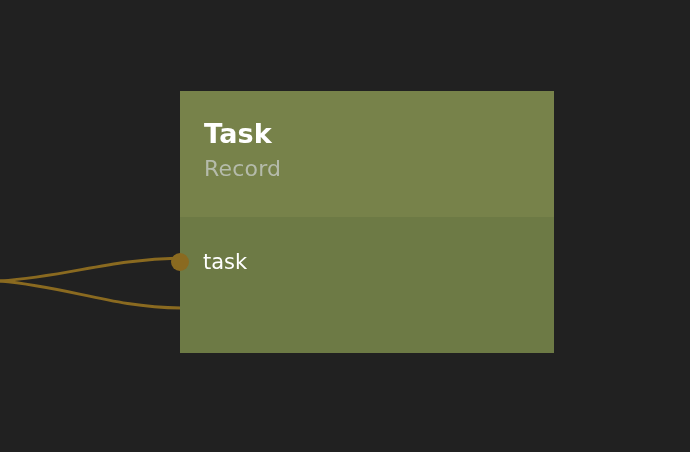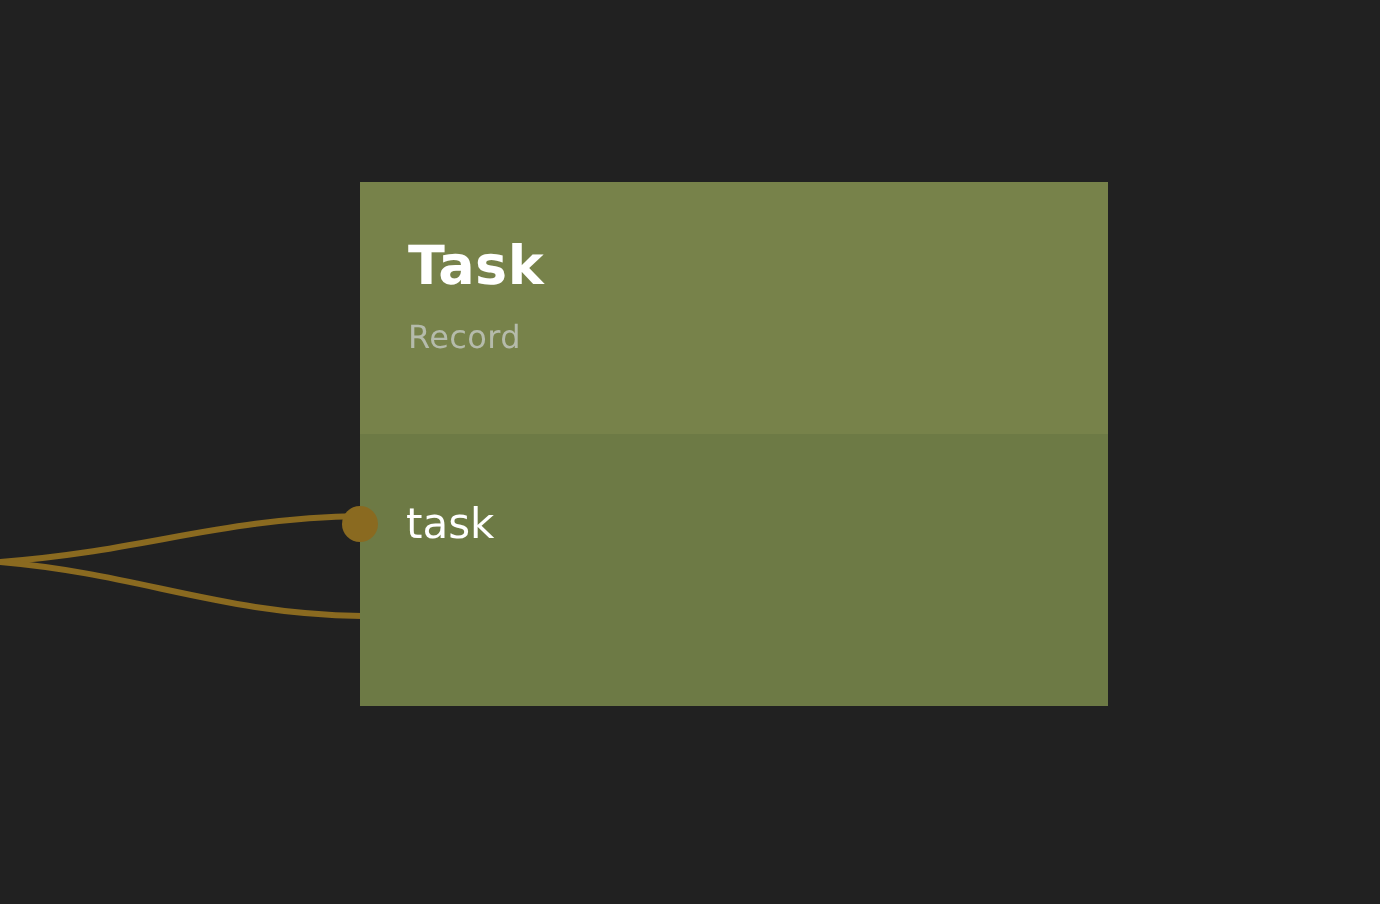--- a/index.html
+++ b/index.html
@@ -46,21 +46,21 @@
   }
   .node-title {
     font-size: 27px;
     font-weight: bold;
     color: #ffffff;
     line-height: 32px;
     letter-spacing: 0.2px;
     white-space: nowrap;
   }
   .node-subtitle {
-    font-size: 16px;
+    font-size: 22px;
     font-weight: normal;
     color: #b5bbab;
     line-height: 32px;
     letter-spacing: 0.2px;
     white-space: nowrap;
     margin-top: 3px;
   }
   .node-body {
     flex: 1;
     background: #6d7a45;

